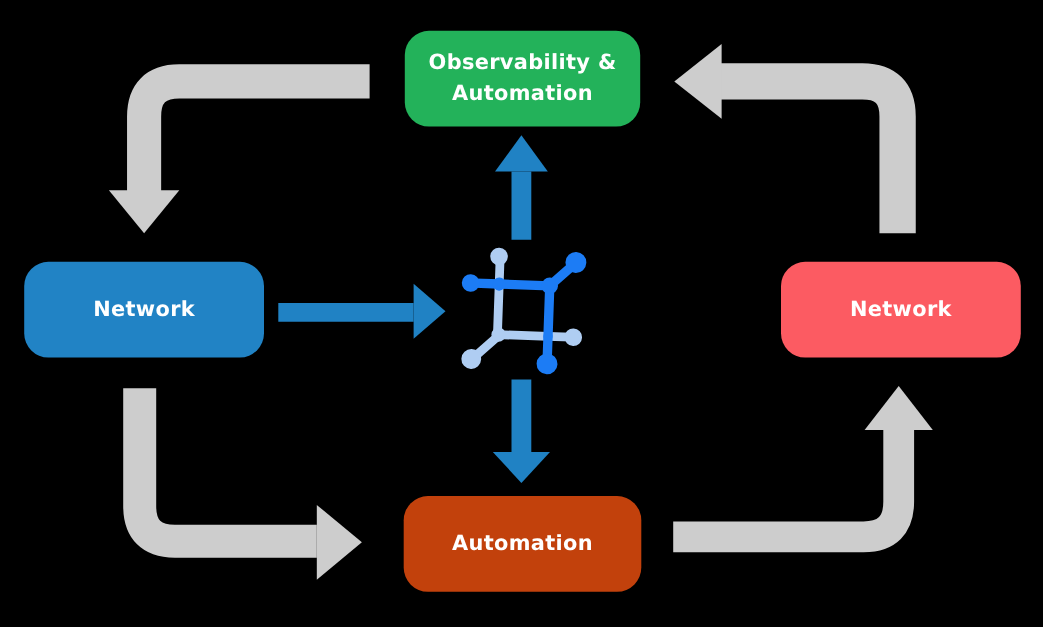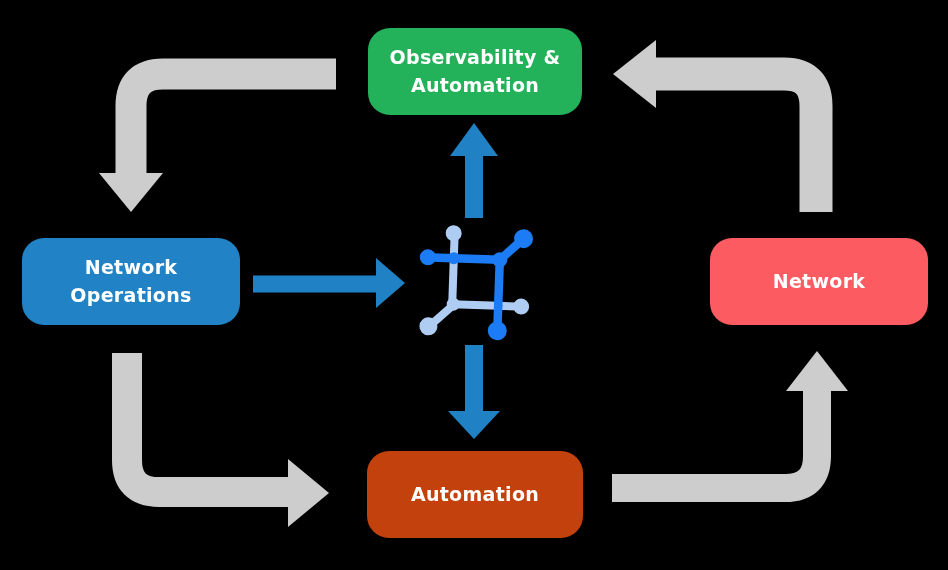--- a/index.html
+++ b/index.html
@@ -123,21 +123,20 @@
     </g>
   </svg>
 
   <div class="node node-observability" style="background: rgb(35, 178, 90);">
     <span>Observability &amp;</span>
     <span>Automation</span>
   </div>
 
   <div class="node node-operations" style="background: rgb(33, 131, 197);">
     <span>Network</span>
-    <span>Operations</span>
   </div>
 
   <div class="node node-infrastructure" style="background: rgb(252, 91, 98);">
     <span>Network</span>
   </div>
 
   <div class="node node-automation" style="background: #c2410c;">
     <span>Automation</span>
   </div>
 

